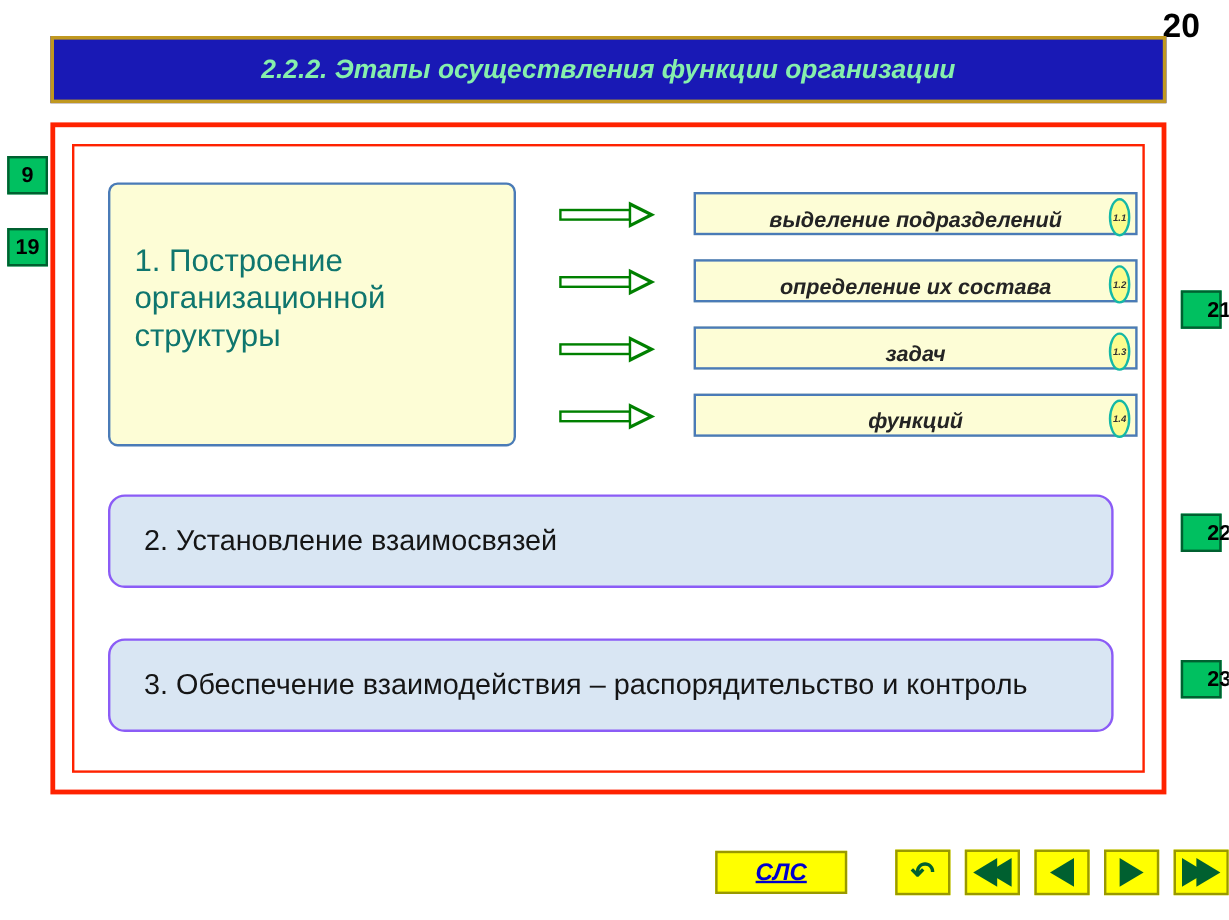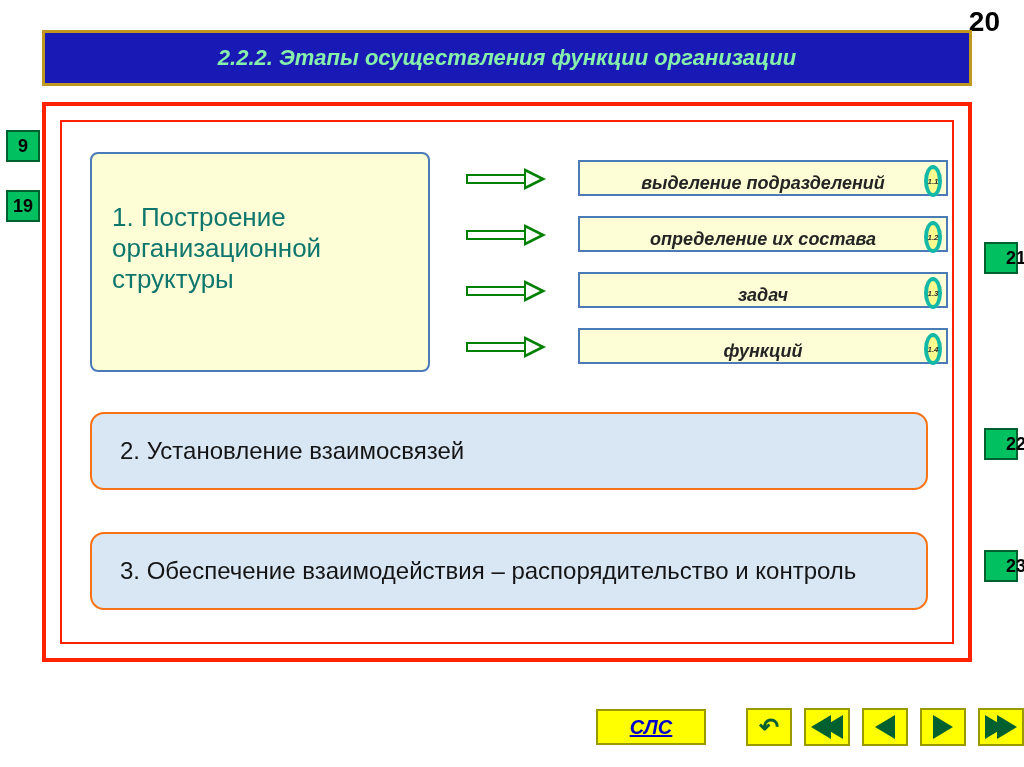--- a/index.html
+++ b/index.html
@@ -80,21 +80,21 @@
     color: #242424;
   }
   .sub-badge {
     position: absolute;
     right: 4px;
     top: 3px;
     width: 18px;
     height: 32px;
     border-radius: 50%;
     background: #fbfc8e;
-    border: 4px solid #14b8a6;
+    border: 2px solid #14b8a6;
     font-size: 8px;
     font-weight: bold;
     display: flex;
     align-items: center;
     justify-content: center;
     color: #333;
   }
   .arrow-box {
     position: absolute;
     left: 404px;
@@ -125,21 +125,21 @@
     border-top: 7px solid transparent;
     border-bottom: 7px solid transparent;
     border-left: 14px solid #fff;
   }
   .blue-box {
     position: absolute;
     left: 28px;
     width: 838px;
     height: 78px;
     background: #d9e6f3;
-    border: 2px solid #f97316;
+    border: 2px solid #8b5cf6;
     border-radius: 14px;
     display: flex;
     align-items: center;
     padding: 0 28px;
     font-size: 24px;
     color: #151515;
   }
   .nav-btn {
     position: absolute;
     width: 34px;

